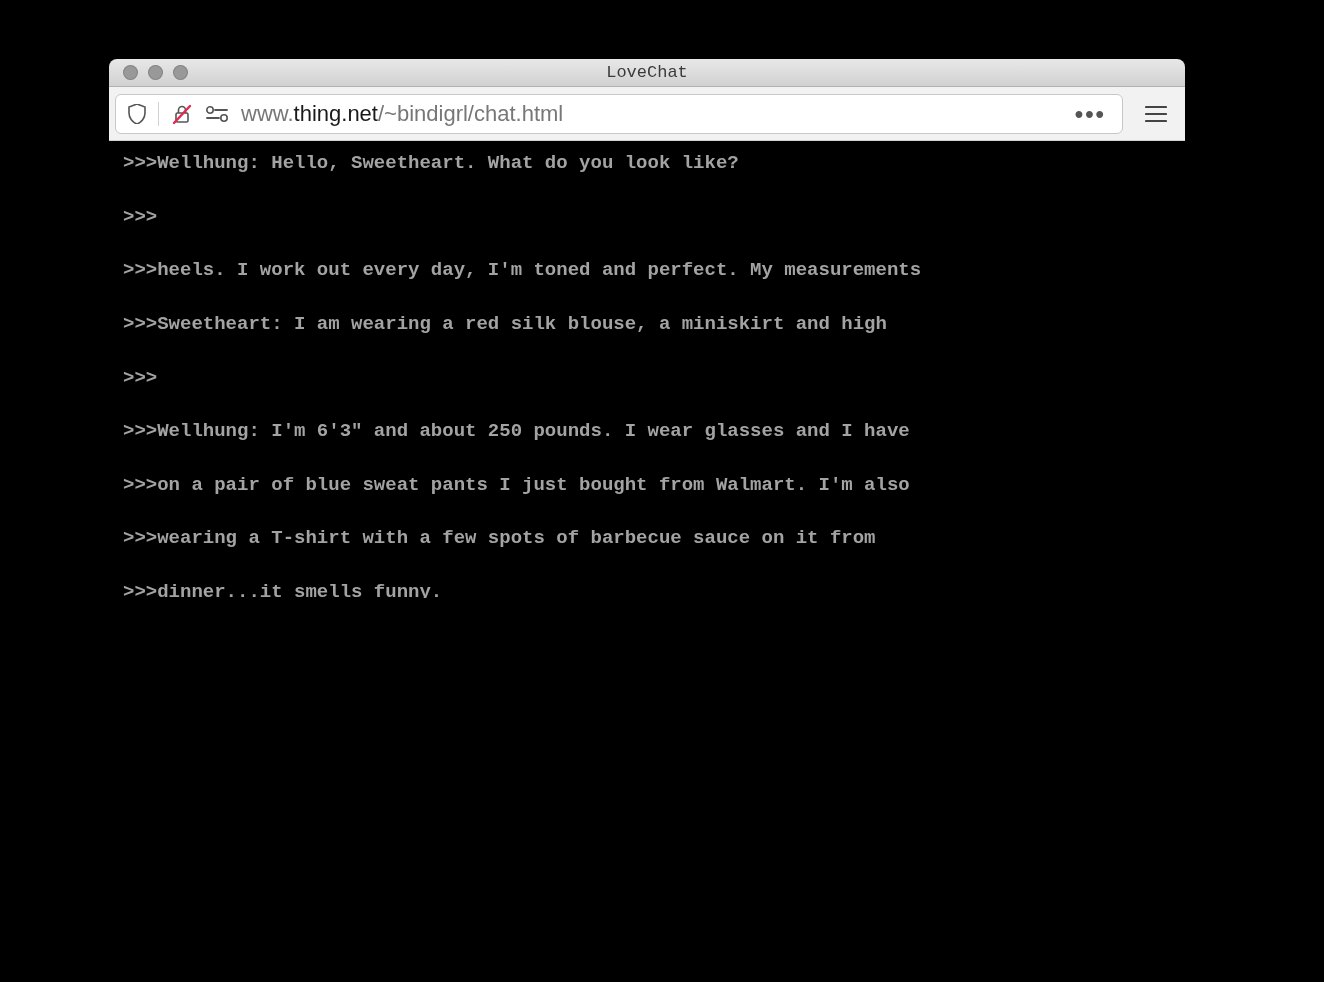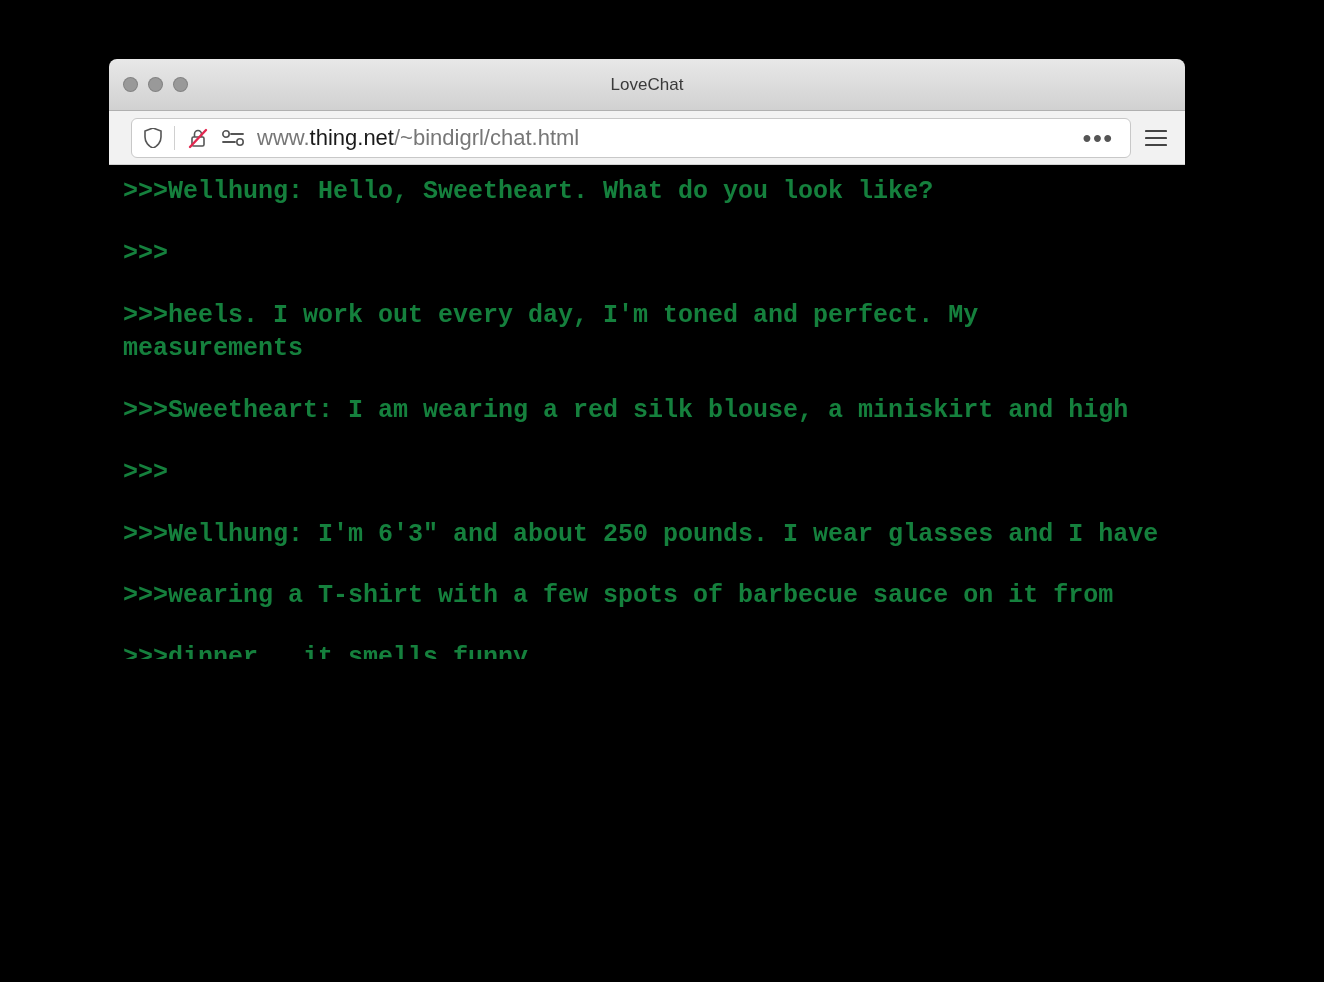--- a/index.html
+++ b/index.html
@@ -17,27 +17,28 @@
     .window {
       position: absolute;
       left: 109px;
       top: 59px;
       width: 1076px;
       background: #000000;
       border-radius: 8px 8px 0 0;
       box-shadow: 0 10px 40px rgba(0,0,0,0.5);
     }
     .titlebar {
-      height: 52px;
+      height: 28px;
       background: linear-gradient(to bottom, #e8e8e8, #d1d1d1);
       border-radius: 8px 8px 0 0;
       display: flex;
       align-items: center;
       position: relative;
       border-bottom: 1px solid #b0b0b0;
+      font-family: Liberation Mono, monospace;
     }
     .traffic-lights {
       display: flex;
       gap: 10px;
       padding-left: 14px;
     }
     .traffic-light {
       width: 15px;
       height: 15px;
       border-radius: 50%;
@@ -52,22 +53,22 @@
       font-size: 17px;
       color: #3a3a3a;
       font-weight: 400;
       pointer-events: none;
     }
     .toolbar {
       height: 54px;
       background: #f2f2f2;
       display: flex;
       align-items: center;
-      padding: 0 10px 0 22px;
-      gap: 6px;
+      padding: 0 10px 0 6px;
+      gap: 14px;
       border-bottom: 1px solid #d0d0d0;
     }
     .address-container {
       flex: 1;
       height: 40px;
       background: #ffffff;
       border: 1px solid #c8c8c8;
       border-radius: 6px;
       display: flex;
       align-items: center;
@@ -124,23 +125,23 @@
       cursor: pointer;
     }
     .hamburger svg {
       width: 22px;
       height: 18px;
     }
     .content {
       background: #000000;
       padding: 10px 14px;
       font-family: "Courier New", Courier, monospace;
-      font-size: 25px;
+      font-size: 19px;
       font-weight: bold;
-      color: #15803d;
+      color: #a3a3a3;
       line-height: 1.35;
       height: 638px;
       overflow: hidden;
     }
     .chat-line {
       margin-bottom: 28px;
       word-wrap: break-word;
     }
     .chat-line.cutoff {
       margin-bottom: 0;
@@ -198,16 +199,17 @@
     </div>
   </div>
 
   <div class="content">
     <div class="chat-line">&gt;&gt;&gt;Wellhung: Hello, Sweetheart. What do you look like?</div>
     <div class="chat-line">&gt;&gt;&gt;</div>
     <div class="chat-line">&gt;&gt;&gt;heels. I work out every day, I'm toned and perfect. My measurements</div>
     <div class="chat-line">&gt;&gt;&gt;Sweetheart: I am wearing a red silk blouse, a miniskirt and high</div>
     <div class="chat-line">&gt;&gt;&gt;</div>
     <div class="chat-line">&gt;&gt;&gt;Wellhung: I'm 6'3" and about 250 pounds. I wear glasses and I have</div>
+    <div class="chat-line">&gt;&gt;&gt;on a pair of blue sweat pants I just bought from Walmart. I'm also</div>
     <div class="chat-line">&gt;&gt;&gt;wearing a T-shirt with a few spots of barbecue sauce on it from</div>
     <div class="chat-line cutoff">&gt;&gt;&gt;dinner...it smells funny.</div>
   </div>
 </div>
 
 </body></html>

